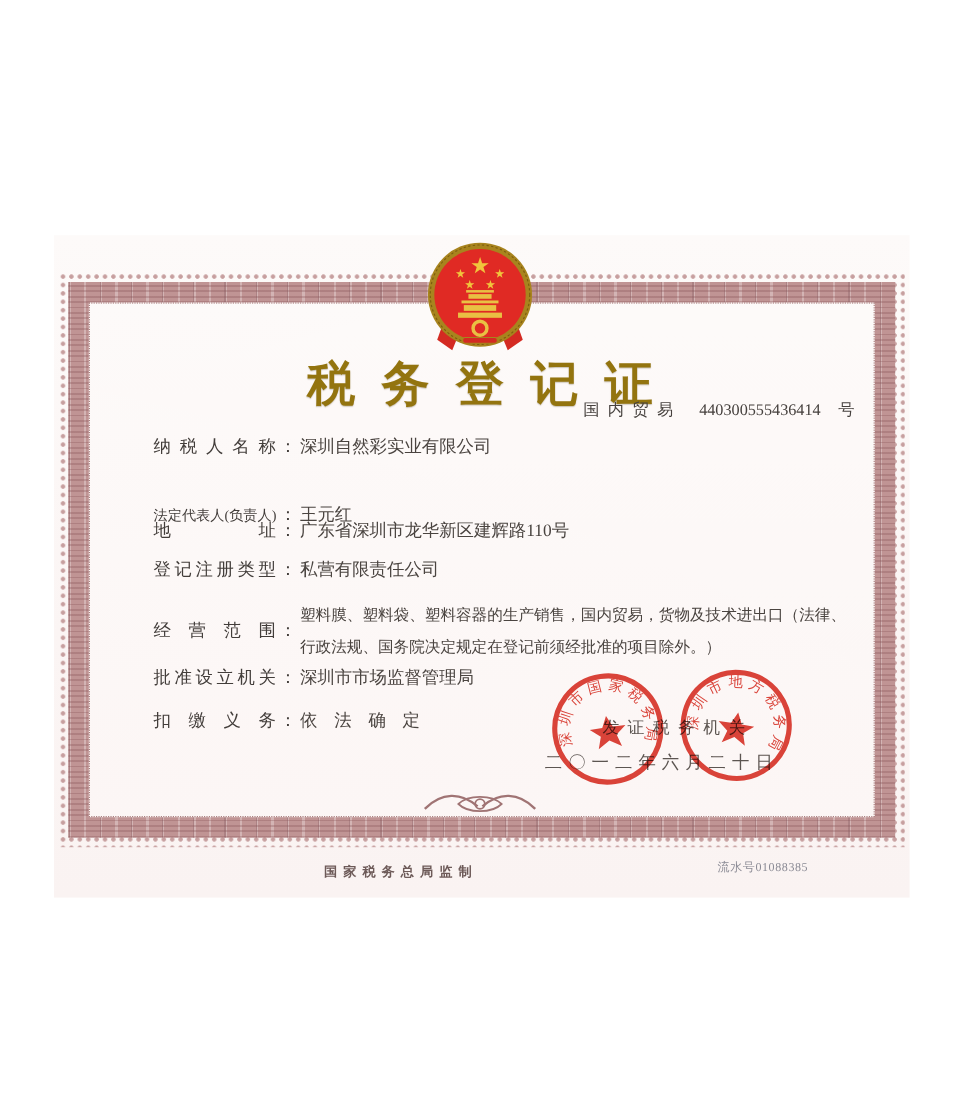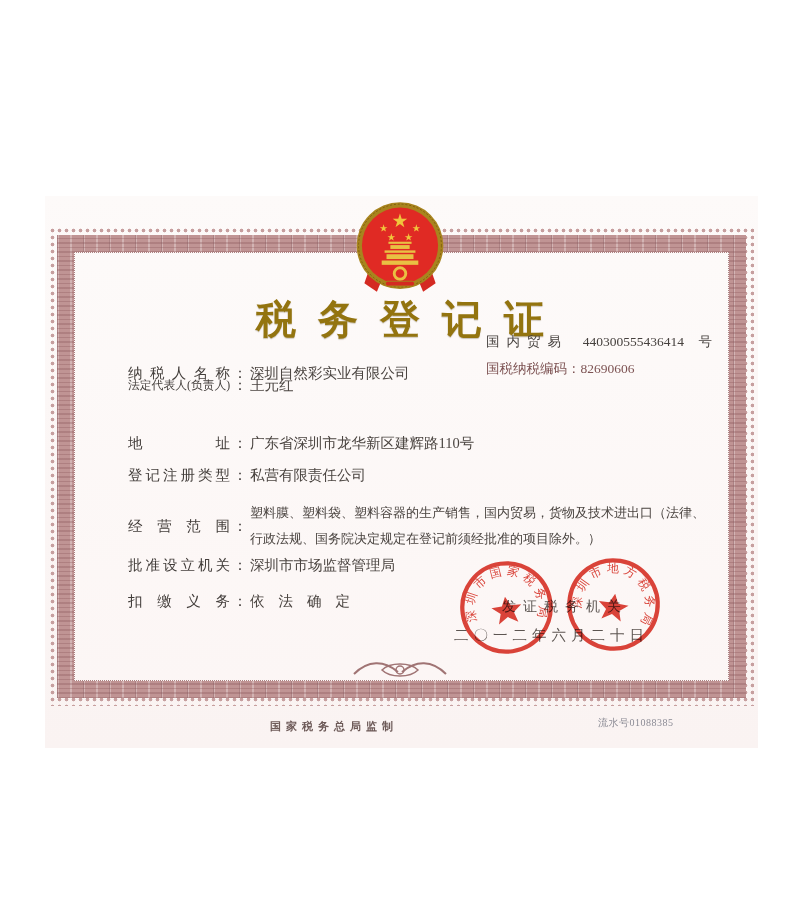--- a/index.html
+++ b/index.html
@@ -47,21 +47,21 @@
   .reg{position:absolute;left:486px;top:333px;width:226px;font-size:13.5px;color:#46413e;}
   .reg-line1{display:flex;justify-content:space-between;align-items:baseline;line-height:18px;}
   .reg-prefix{letter-spacing:7px;}
   .reg-line2,.reg-line3{margin-top:8.5px;line-height:18px;color:#7d5353;}
   
   .row{position:absolute;left:128px;display:flex;align-items:center;
        font-size:14.5px;color:#423d3a;line-height:19px;}
   .row .label{width:102px;text-align:justify;text-align-last:justify;flex:0 0 auto;}
   .row .colon{width:20px;text-align:center;flex:0 0 auto;}
   .row .value{color:#4a4440;}
-  .r1{top:364px}.r2{top:376px}.r3{top:434px}.r4{top:466px}
+  .r1{top:364px}.r2{top:420px}.r3{top:434px}.r4{top:466px}
   .r5{top:500px}.r6{top:556px}.r7{top:592px}
   .r2 .label{font-size:11.8px;letter-spacing:-.3px;line-height:19px;}
   .r5 .value{width:455px;font-size:13px;line-height:26px;}
   .r7 .value{letter-spacing:14px;}
   
   .issuer{position:absolute;left:502px;top:598px;font-size:14px;letter-spacing:7px;color:#5c5551;}
   .issue-date{position:absolute;left:454px;top:626px;font-size:14.5px;letter-spacing:5px;color:#5c5551;}
   .stamp{position:absolute;width:95px;height:95px;mix-blend-mode:multiply;opacity:.92;}
   .stamp-national{left:459px;top:560px;transform:rotate(-8deg);}
   .stamp-local{left:566px;top:557px;transform:rotate(9deg);}
@@ -111,23 +111,20 @@
   </svg>
 </div>
 
 <div class="title">税务登记证</div>
 
 <div class="reg">
   <div class="reg-line1">
     <span class="reg-prefix">国内贸易</span>
     <span>440300555436414</span>
     <span>号</span>
-  </div>
-  <div class="reg-line2">
-    <span>国税纳税编码：</span><span>82690606</span>
   </div>
 </div>
 
 <div class="row r1">
   <span class="label">纳税人名称</span>
   <span class="colon">：</span>
   <span class="value">深圳自然彩实业有限公司</span>
 </div>
 <div class="row r2">
   <span class="label">法定代表人(负责人)</span>

